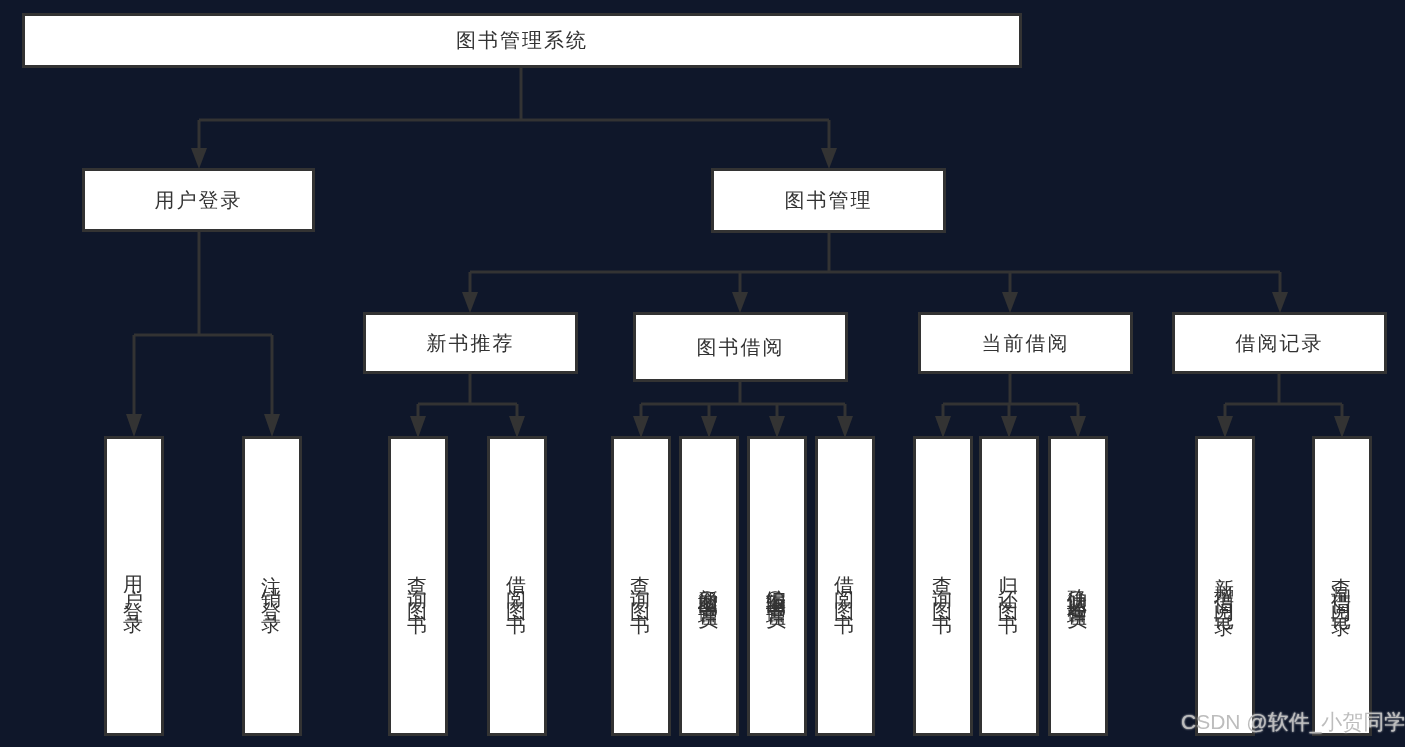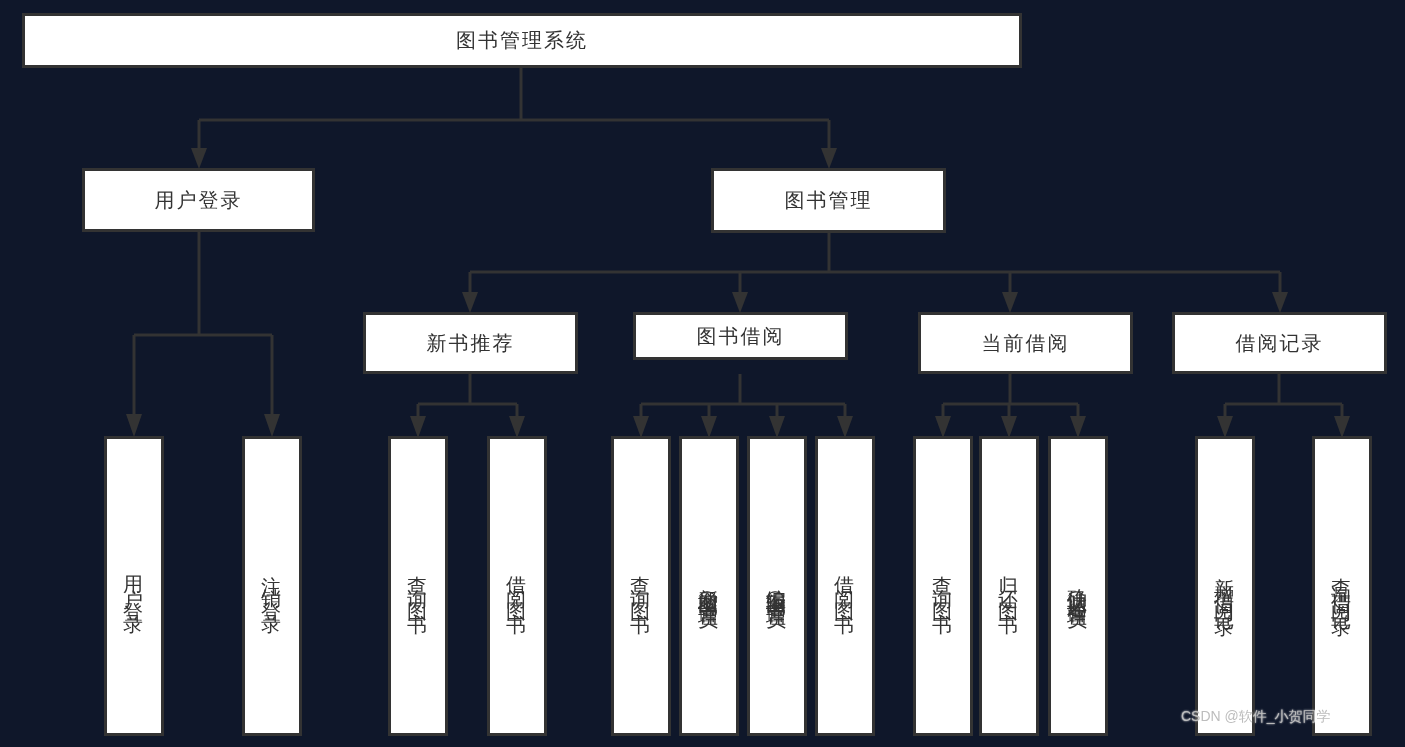--- a/index.html
+++ b/index.html
@@ -53,21 +53,21 @@
     white-space: nowrap;
   }
   .ls12 .vlabel { letter-spacing: 13px; }
   .ls8  .vlabel { letter-spacing: 8px; }
   .ls3  .vlabel { letter-spacing: 3px; }
   #watermark {
     position: absolute;
     left: 1181px;
     top: 708px;
     z-index: 3;
-    font-size: 14px;
+    font-size: 21px;
     color: #bdbdbd;
     text-shadow: 0 0 2px #ffffff;
     white-space: nowrap;
   }
 </style>
 </head>
 <body>
 
 <div id="canvas">
 
@@ -151,21 +151,21 @@
   <div class="node" style="left:82px; top:168px; width:233px; height:64px;">
     <span class="hlabel">用户登录</span>
   </div>
   <div class="node" style="left:711px; top:168px; width:235px; height:65px;">
     <span class="hlabel">图书管理</span>
   </div>
 
   <div class="node" style="left:363px; top:312px; width:215px; height:62px;">
     <span class="hlabel">新书推荐</span>
   </div>
-  <div class="node" style="left:633px; top:312px; width:215px; height:48px;">
+  <div class="node" style="left:633px; top:312px; width:215px; height:70px;">
     <span class="hlabel">图书借阅</span>
   </div>
   <div class="node" style="left:903px; top:312px; width:215px; height:62px;margin-left:15px;">
     <span class="hlabel">当前借阅</span>
   </div>
   <div class="node" style="left:1172px; top:312px; width:215px; height:62px;">
     <span class="hlabel">借阅记录</span>
   </div>
 
   <div class="leaf ls12" style="left:104px;">

